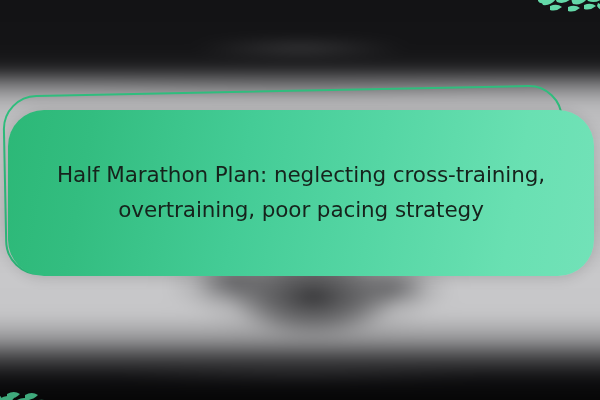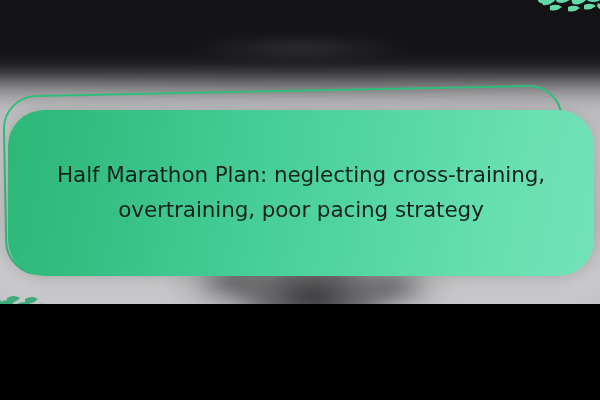--- a/index.html
+++ b/index.html
@@ -4,21 +4,21 @@
 <title>Quote Card</title>
 <style>
   html, body {
     margin: 0;
     padding: 0;
     background: #000;
   }
   #stage {
     position: relative;
     width: 600px;
-    height: 304px;
+    height: 400px;
     overflow: hidden;
     font-family: "DejaVu Sans", "Liberation Sans", sans-serif;
     background: #0a0a0a;
   }
 
   
   .bg-photo {
     position: absolute;
     left: -30px;
     top: -30px;

